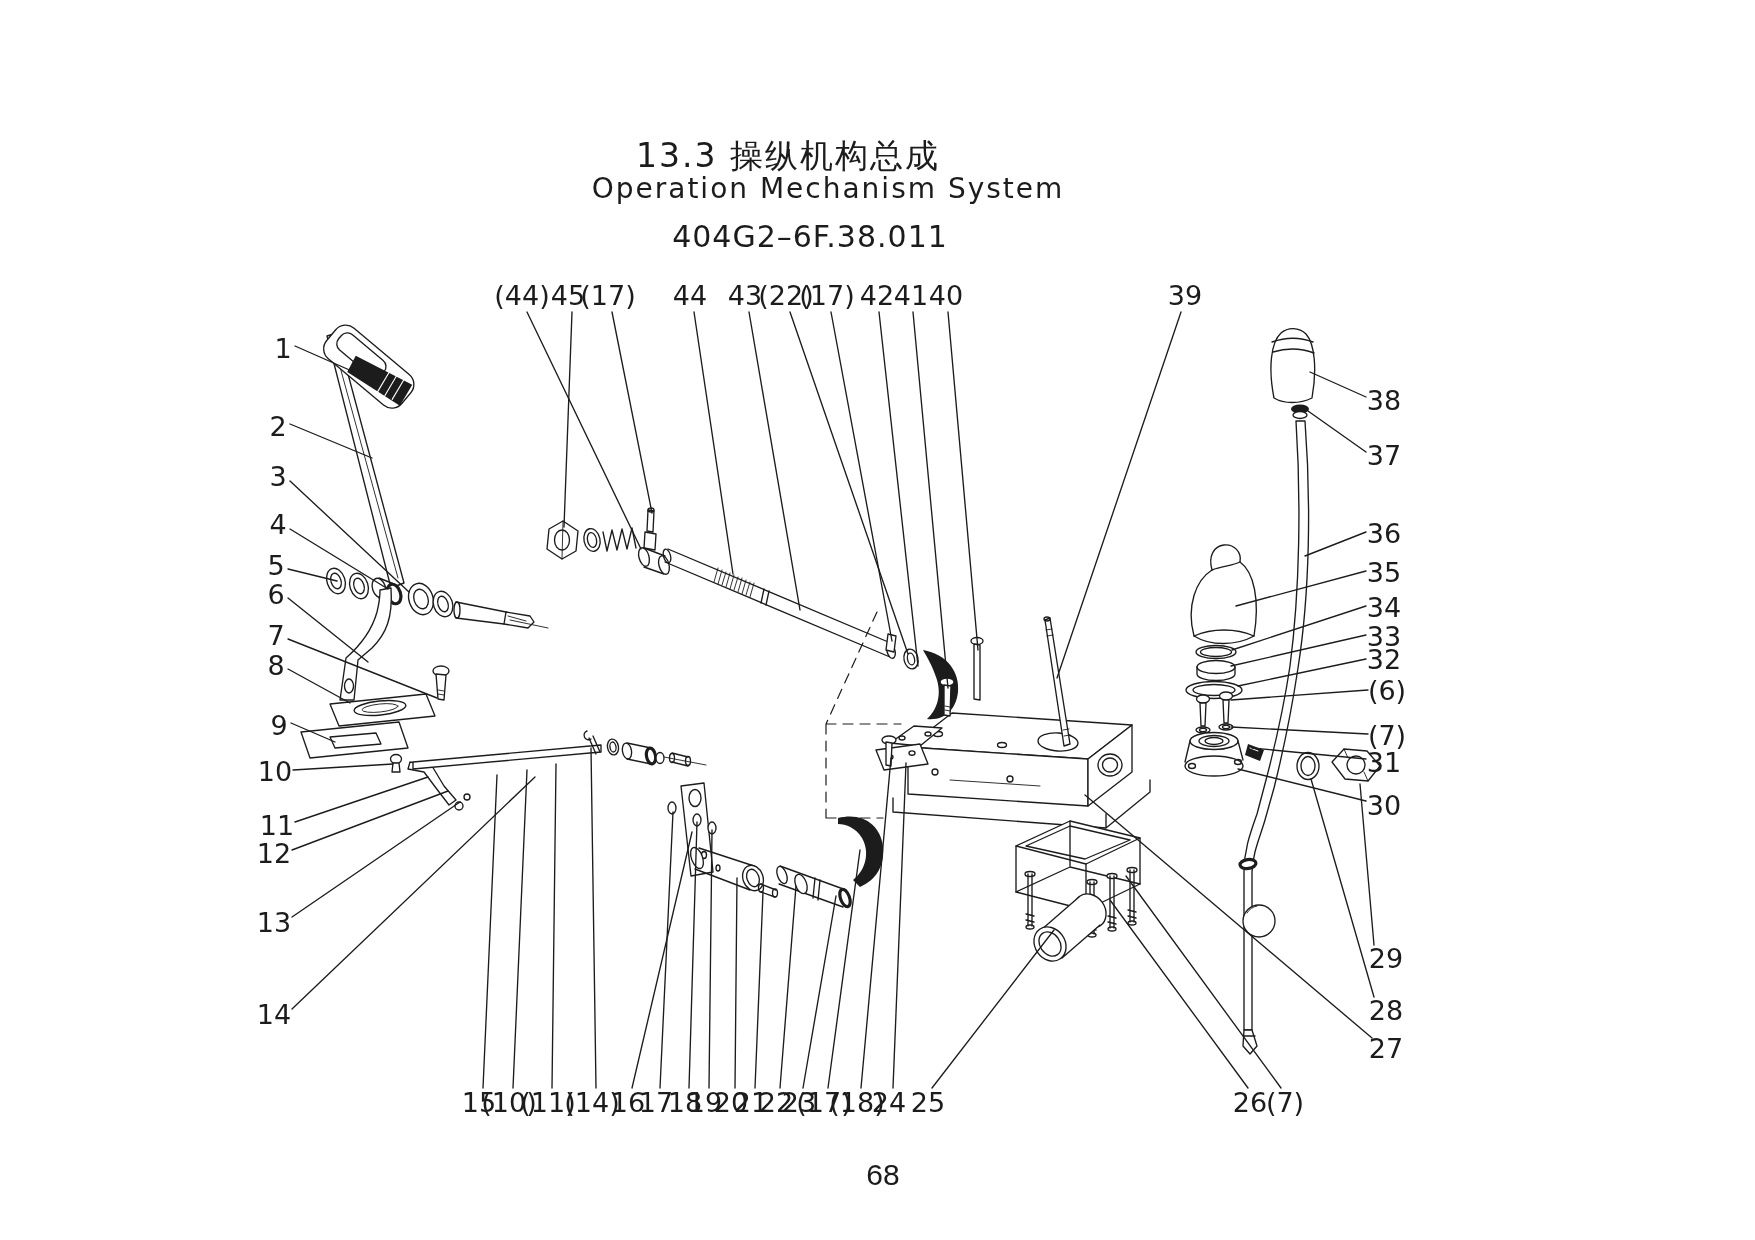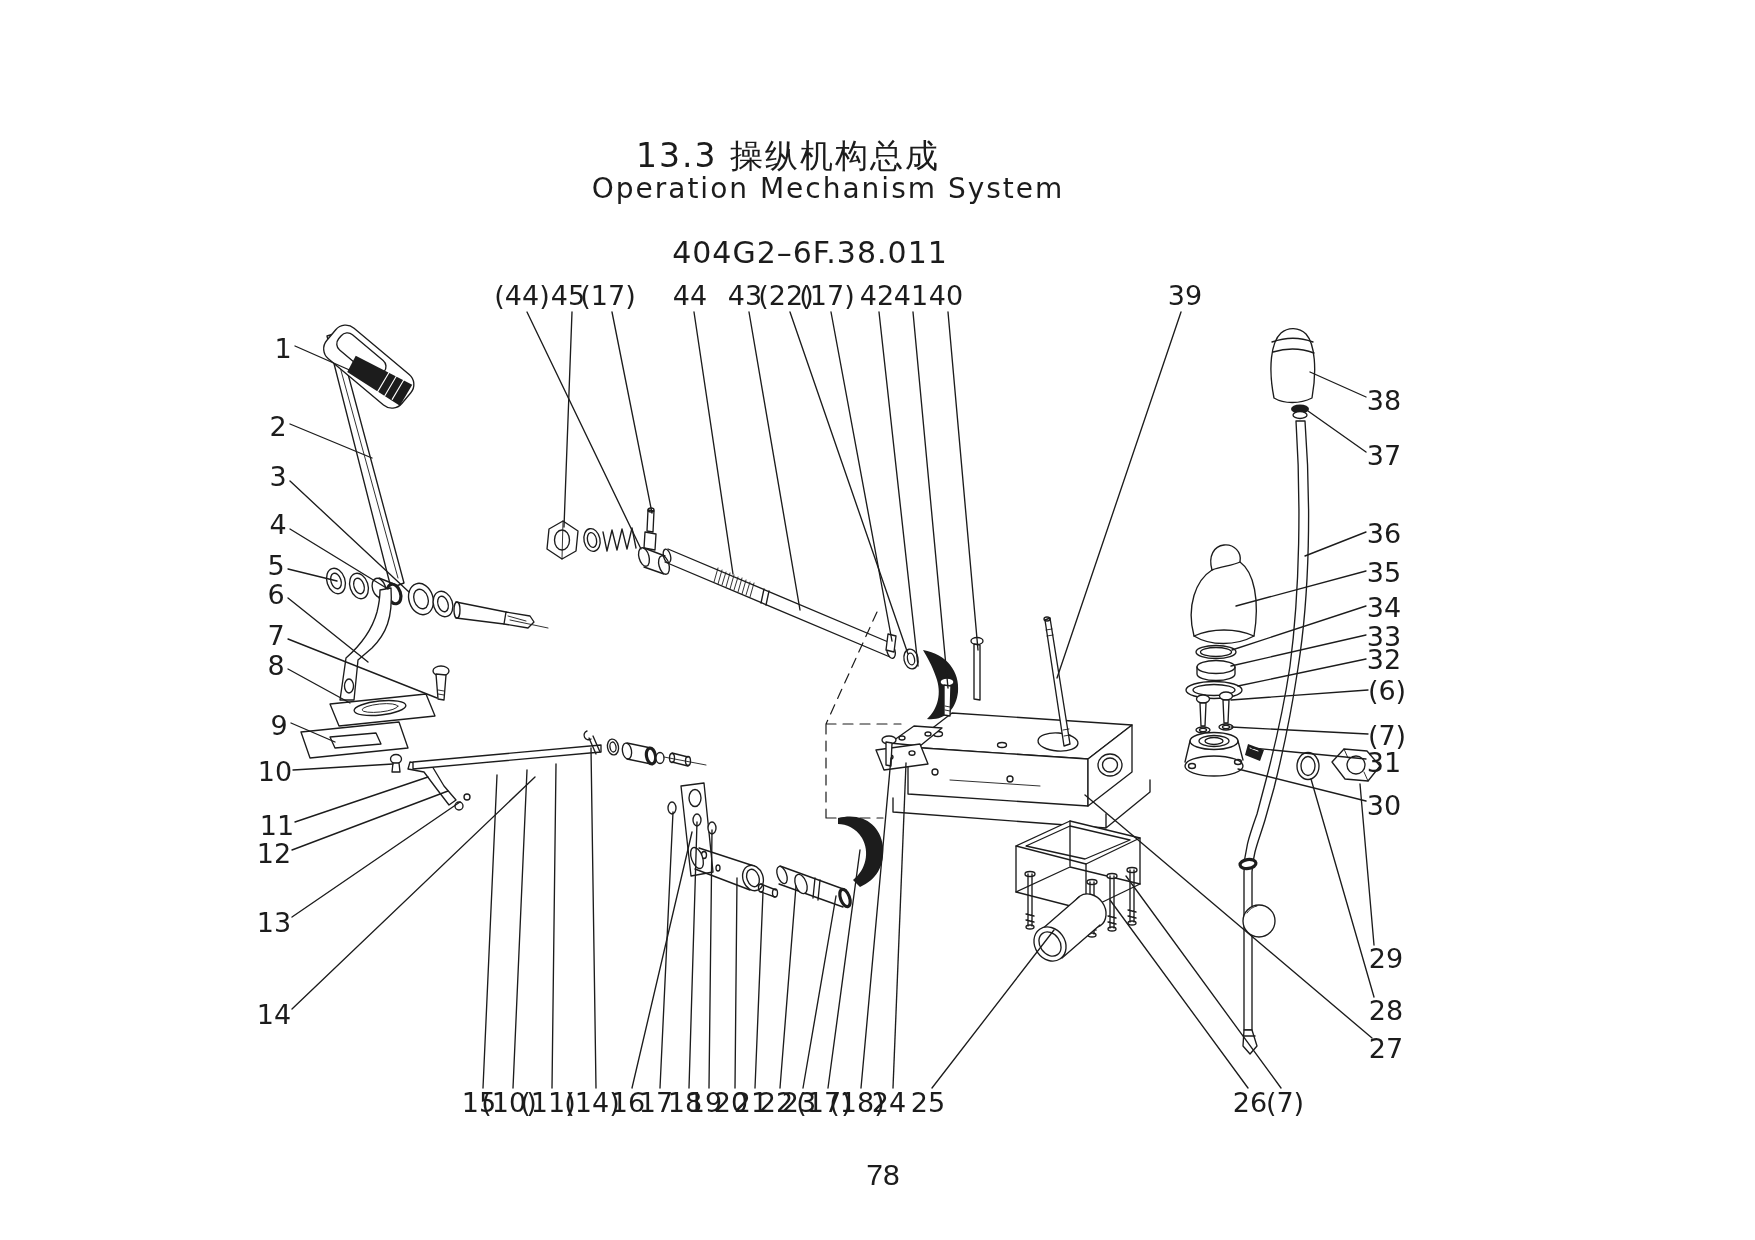--- a/index.html
+++ b/index.html
@@ -2,21 +2,21 @@
 <html style="--ink: #1c1c1c; --paper: #ffffff;"><head>
 <meta charset="utf-8">
 <style>
   :root{ --ink:#1c1c1c; --paper:#ffffff; }
   html,body{margin:0;padding:0;background:#888;}
   #page{position:relative;width:1755px;height:1240px;background:var(--paper);
         font-family:"DejaVu Sans",sans-serif;color:var(--ink);overflow:hidden;margin:0 auto;}
   .title{position:absolute;transform:translateX(-50%);white-space:nowrap;color:var(--ink);}
   #title-cn{left:788px;top:134px;font-size:33px;letter-spacing:2px;}
   #title-en{left:828px;top:172px;font-size:28px;letter-spacing:2px;}
-  #title-code{left:810px;top:235px;font-size:30px;letter-spacing:1px;}
+  #title-code{left:810px;top:219px;font-size:30px;letter-spacing:1px;}
   #page-number{position:absolute;left:883px;top:1158px;transform:translateX(-50%);
         font-family:"Liberation Sans",sans-serif;font-size:30px;}
   svg{position:absolute;left:0;top:0;}
   svg text{font-family:"DejaVu Sans",sans-serif;font-size:27px;fill:var(--ink);}
   .ln{stroke:var(--ink);stroke-width:1.35;fill:none;stroke-linecap:round;stroke-linejoin:round;}
   .wh{fill:#ffffff;}
   .dk{fill:var(--ink);stroke:none;}
   .thin{stroke-width:0.9;}
   .thick{stroke-width:3.2;}
   .dash{stroke-dasharray:10 7;stroke-width:1.2;}
@@ -424,14 +424,14 @@
         <text x="889" y="1112" text-anchor="middle">24</text>
         <line x1="932" y1="1088" x2="1054" y2="930" class="ln"></line>
         <text x="928" y="1112" text-anchor="middle">25</text>
         <line x1="1248" y1="1088" x2="1110" y2="900" class="ln"></line>
         <text x="1250" y="1112" text-anchor="middle">26</text>
         <line x1="1281" y1="1088" x2="1126" y2="876" class="ln"></line>
         <text x="1285" y="1112" text-anchor="middle">(7)</text>
       </g>
   </svg>
 
-  <div id="page-number">78</div>
+  <div id="page-number">68</div>
 </div>
 
 </body></html>

